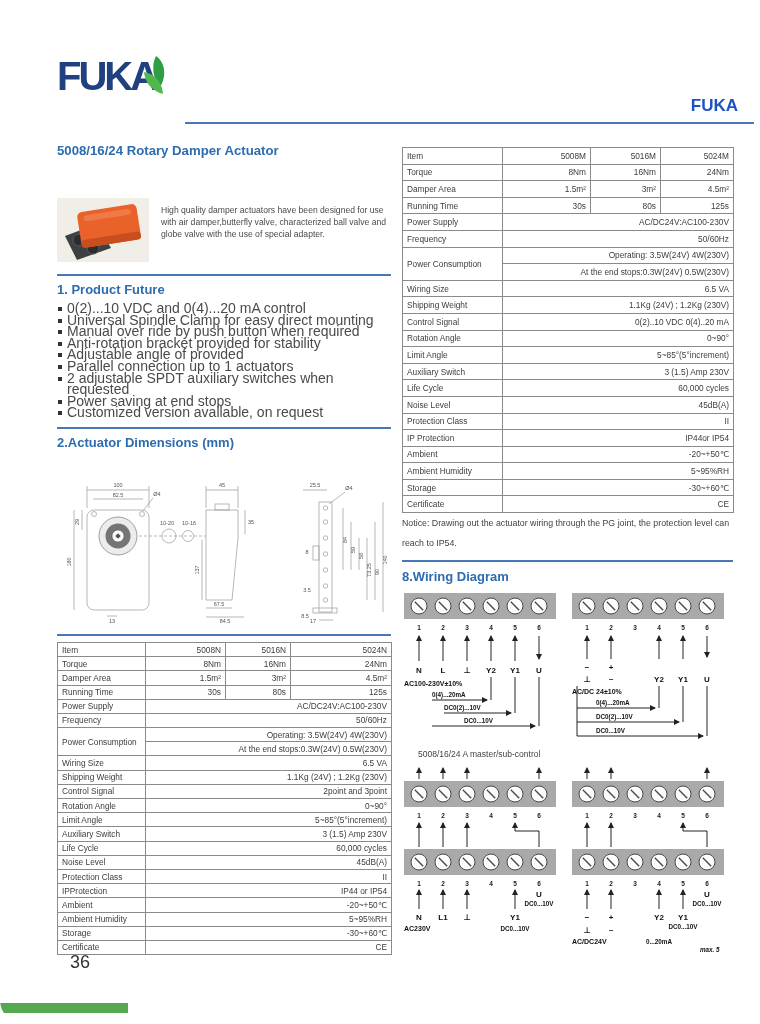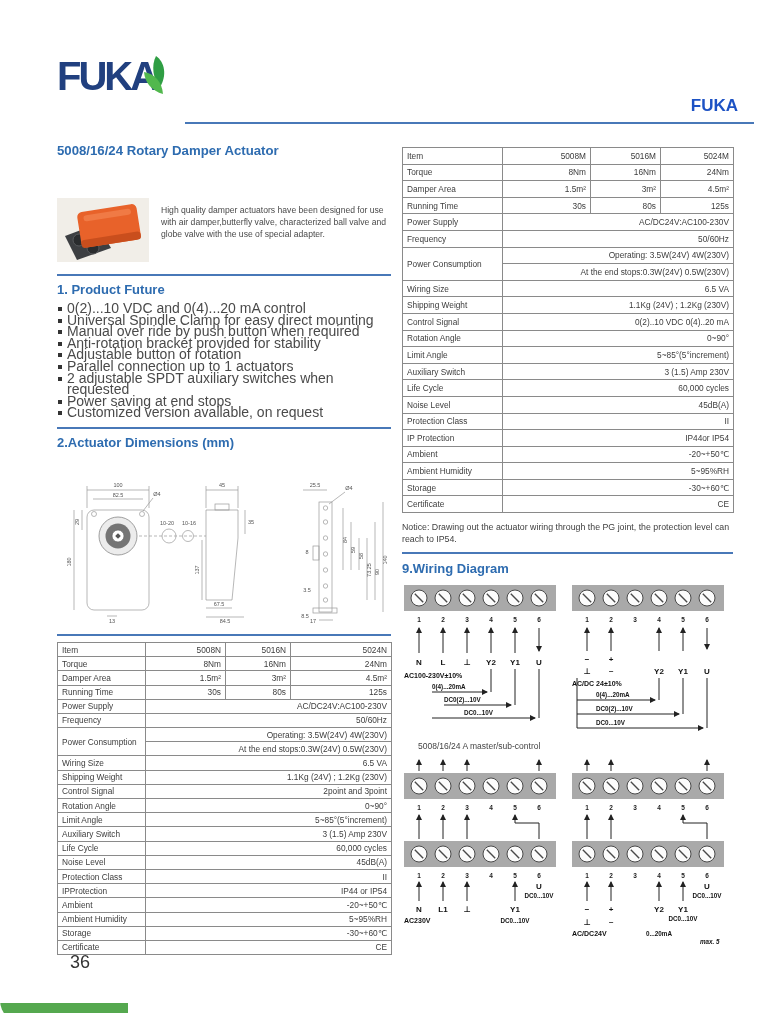--- a/index.html
+++ b/index.html
@@ -27,21 +27,21 @@
   .desc { font-size:8.6px; line-height:12.2px; color:#4a4a4a; padding-top:6px; width:228px; }
 
   .feat { display:flex; align-items:flex-start; font-size:14px; line-height:11.6px; color:#4a4a4a; }
   .sq { flex:0 0 4px; width:4px; height:4px; background:#333; margin:4px 5px 0 1px; }
 
   table.spec  { border-collapse:collapse; width:100%; font-size:8.3px; color:#3c3c3c; table-layout:fixed; }
   table.spec td { border:1px solid #8a8a8a; padding:1.6px 4px; }
   table.spec2 td { padding:2.8px 4px; }
   .c { text-align:right; }
 
-  .notice { margin-top:8px; font-size:8.8px; line-height:12px; color:#3f3f3f; }
+  .notice { font-size:8.8px; line-height:20px; color:#3f3f3f; }
 
   .wg { display:grid; grid-template-columns:168px 163px; }
   .wsub { font-size:8.5px; color:#444; margin:6px 0 4px 2px;padding-left:14px; }
 
   svg text { font-family:"Liberation Sans","DejaVu Sans",sans-serif; }
   .tn  { font-size:6.5px; font-weight:bold; fill:#222; text-anchor:middle; }
   .tl  { font-size:8px;   font-weight:bold; fill:#111; text-anchor:middle; }
   .ts  { font-size:6.3px; font-weight:bold; fill:#111; }
   .tsm { font-size:6.3px; font-weight:bold; fill:#111; text-anchor:middle; }
   .tsup{ font-size:7px;   font-weight:bold; fill:#111; }
@@ -104,21 +104,21 @@
       <div class="feat">
           <span class="sq"></span>
           <span>Manual over ride by push button when required</span>
         </div>
       <div class="feat">
           <span class="sq"></span>
           <span>Anti-rotation bracket provided for stability</span>
         </div>
       <div class="feat">
           <span class="sq"></span>
-          <span>Adjustable button of rotation</span>
+          <span>Adjustable angle of provided</span>
         </div>
       <div class="feat">
           <span class="sq"></span>
           <span>Parallel connection up to 1 actuators</span>
         </div>
       <div class="feat">
           <span class="sq"></span>
           <span>2 adjustable SPDT auxiliary switches when requested</span>
         </div>
       <div class="feat">
@@ -422,21 +422,21 @@
           </tr>
       <tr>
             <td>Certificate</td>
             <td class="c" colspan="3">CE</td>
           </tr>
     </tbody>
       </table>
 
     <div class="notice">Notice:  Drawing out the actuator wiring through the PG joint, the protection level can reach to IP54.</div>
     <div class="divider" style="margin:7px 0 7px 0;"></div>
-    <div class="sec-heading" style="margin-bottom:9px;">9.Wiring Diagram</div>
+    <div class="sec-heading" style="margin-bottom:9px;">8.Wiring Diagram</div>
 
     <div class="wg">
 
       <svg width="158" height="142" viewBox="0 0 158 142">
         <defs>
           <g id="scr_a">
               <circle r="8" fill="#fcfcfc" stroke="#4a4a4a"></circle>
               <line x1="-4.2" y1="-4.2" x2="4.2" y2="4.2" stroke="#4a4a4a" stroke-width="1.4"></line>
             </g>
           <marker id="arr_a" markerWidth="7" markerHeight="7" refX="5" refY="3" orient="auto">

